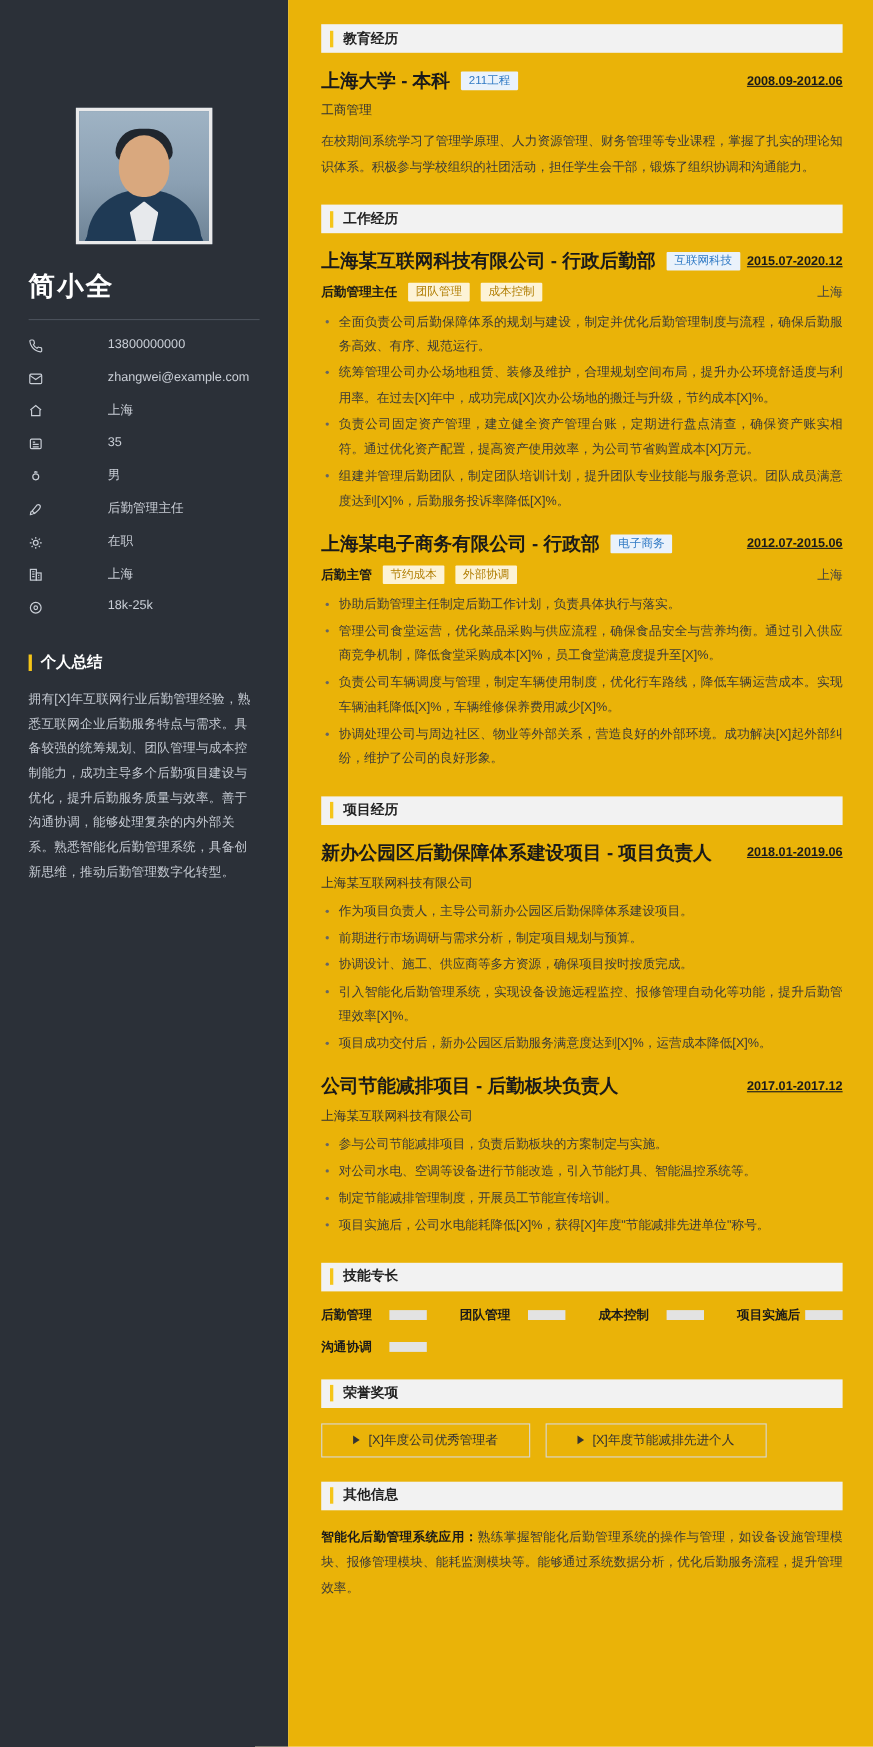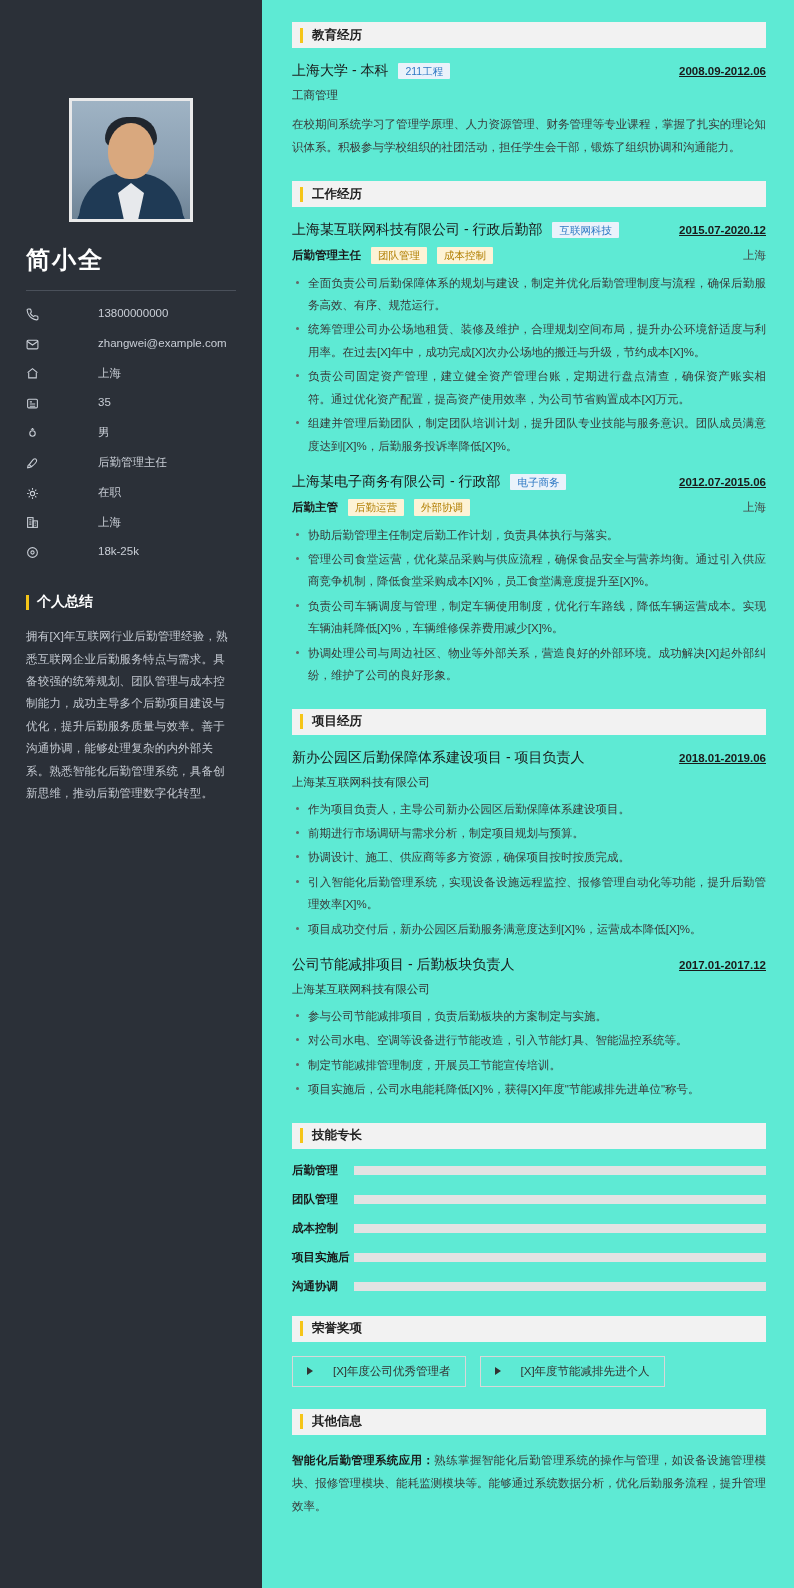--- a/index.html
+++ b/index.html
@@ -92,35 +92,35 @@
     font-size: 11.5px;
     line-height: 1.95;
     color:#c5cad2;
     letter-spacing:.2px;
   }
 
   
   .main {
     flex:1;
     padding: 22px 28px 20px 30px;
-    background:#5eead4;
+    background:#eab308;
   }
   .sec-head {
     background:#f2f2f2;
     height: 26px;
     display:flex; align-items:center;
     margin: 0 0 14px 0;
   }
   .sec-head .bar { width:3px; height:15px; background:#f5c518; margin: 0 9px 0 8px; }
   .sec-head .txt { font-size:12.5px; font-weight:bold; color:#222; }
   .sec { margin-bottom: 22px; }
 
   .row { display:flex; justify-content:space-between; align-items:center; }
   .row .left { display:flex; align-items:center; flex-wrap:wrap; }
-  .title-strong { font-size:14px; font-weight:normal; color:#1a1a1a; }
+  .title-strong { font-size:17px; font-weight:bold; color:#1a1a1a; }
   .date { font-size:11.5px; font-weight:bold; color:#1a1a1a; white-space:nowrap;text-decoration:underline; }
   .place { font-size:11.5px; color:#444; white-space:nowrap; }
 
   .tag {
     display:inline-block; font-size:10.5px; padding:2px 7px; margin-left:10px;
     line-height:1.2; border-radius:1px;
   }
   .tag-blue { color:#2f79c4; background:#eaf2fb; }
   .tag-yellow { color:#b07d00; background:#fdf3d6; }
 
@@ -142,33 +142,33 @@
   ul.bullets li:before {
     content:"";
     position:absolute; left:4px; top:9px;
     width:3px; height:3px; border-radius:50%; background:#666;
   }
 
   .entry { margin-bottom: 16px; }
   .entry:last-child { margin-bottom: 0; }
 
   
-  .skills-grid { display:grid; grid-template-columns: 1fr; gap: 14px 30px; margin-top: 14px; }
+  .skills-grid { display:grid; grid-template-columns: 1fr 1fr 1fr 1fr; gap: 14px 30px; margin-top: 14px; }
   .skill { display:flex; align-items:center; }
   .skill .lbl { width: 62px; flex:0 0 62px; font-size:11.5px; font-weight:bold; color:#1a1a1a; }
   .skill .track { flex:1; height:9px; background:#e3e3e3; }
   .skill .fill { height:9px; background:#fbc72a; }
 
   
   .honors { display:flex; gap:14px; margin-top: 12px; }
   .honor {
     border:1px solid #d8d8d8;
-    padding: 7px 14px;
+    padding: 7px 28px;
     font-size:11.5px; color:#333;
-    display:flex; align-items:center; gap:20px;
+    display:flex; align-items:center; gap:8px;
   }
   .honor .tri {
     width:0;height:0;border-left:6px solid #333;border-top:4px solid transparent;border-bottom:4px solid transparent;
   }
 
   
   .other { margin-top: 12px; font-size:11.5px; color:#3a3a3a; line-height:2.0; text-align:justify; }
   .other b { color:#1a1a1a; }
 </style>
 </head>
@@ -334,21 +334,21 @@
         <div class="row">
           <div class="left">
             <span class="title-strong">上海某电子商务有限公司 - 行政部</span>
             <span class="tag tag-blue">电子商务</span>
           </div>
           <span class="date">2012.07-2015.06</span>
         </div>
         <div class="row subline">
           <div class="left">
             <span class="sub-strong">后勤主管</span>
-            <span class="tag tag-yellow">后勤运营</span>
+            <span class="tag tag-yellow">节约成本</span>
             <span class="tag tag-yellow">外部协调</span>
           </div>
           <span class="place">上海</span>
         </div>
         <ul class="bullets">
           <li>协助后勤管理主任制定后勤工作计划，负责具体执行与落实。</li>
           <li>管理公司食堂运营，优化菜品采购与供应流程，确保食品安全与营养均衡。通过引入供应商竞争机制，降低食堂采购成本[X]%，员工食堂满意度提升至[X]%。</li>
           <li>负责公司车辆调度与管理，制定车辆使用制度，优化行车路线，降低车辆运营成本。实现车辆油耗降低[X]%，车辆维修保养费用减少[X]%。</li>
           <li>协调处理公司与周边社区、物业等外部关系，营造良好的外部环境。成功解决[X]起外部纠纷，维护了公司的良好形象。</li>
         </ul>

